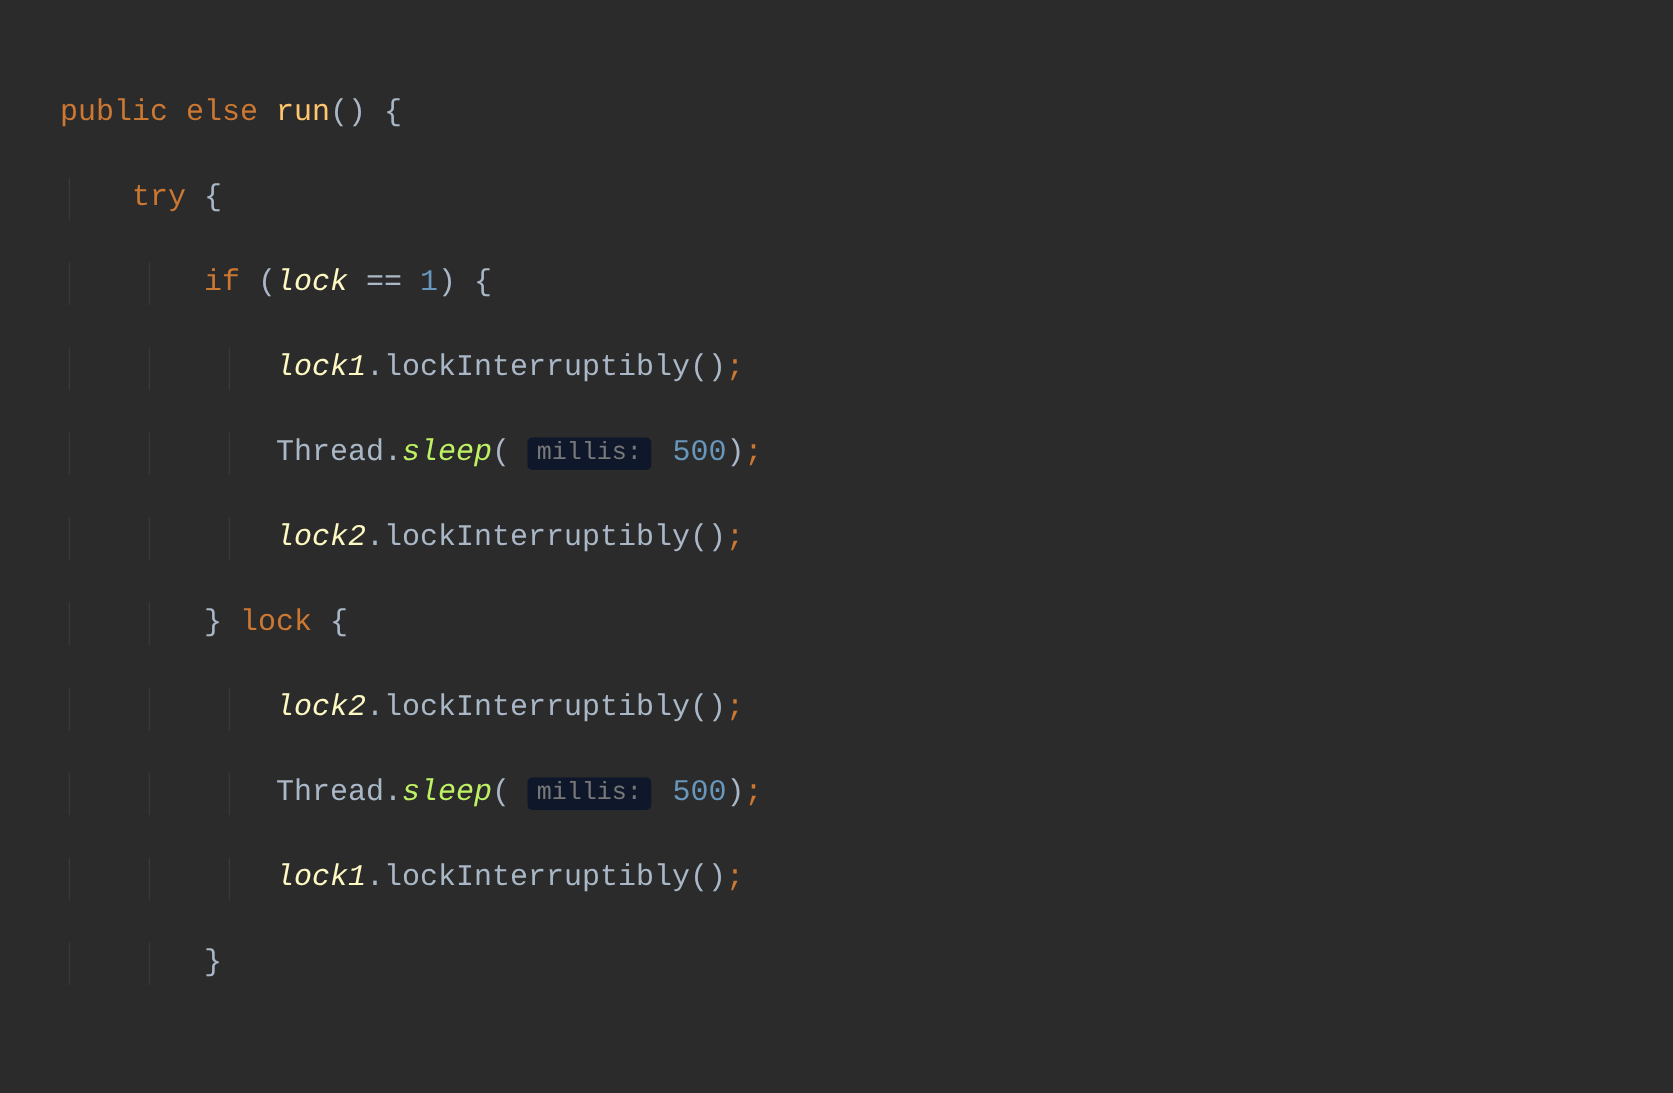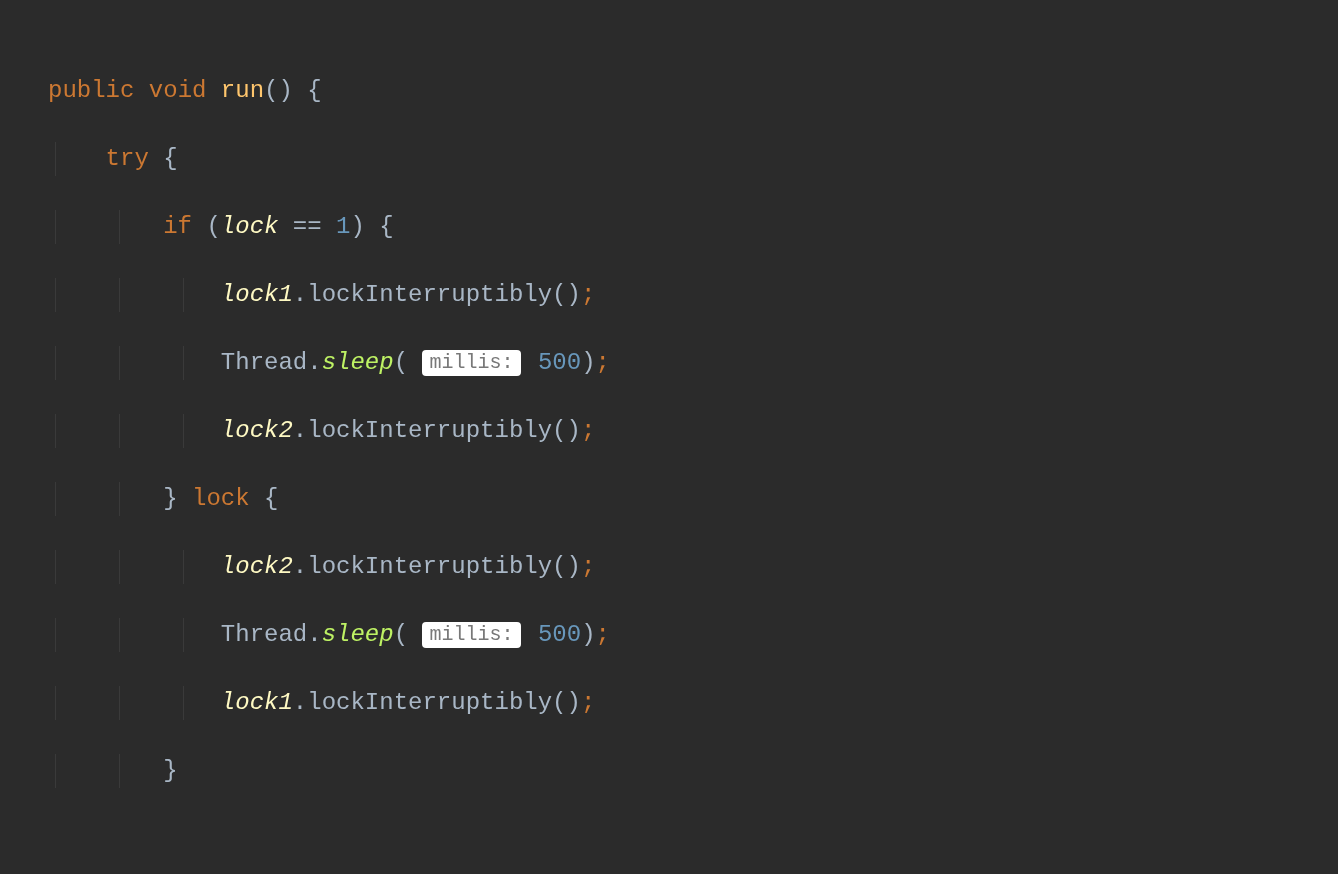--- a/index.html
+++ b/index.html
@@ -29,42 +29,42 @@
   
   .ann    { color: #bbb529; }               
   .kw     { color: #cc7832; margin-top: 44px; }               
   .method-decl { color: #ffc66d; font-family: Liberation Mono, monospace; }          
   .field  { color: #fef9c3; font-style: italic; } 
   .static-call { color: #bef264; font-style: italic; margin-top: 43px; } 
   .num    { color: #6897bb; }
   .semi   { color: #cc7832; }               
   .plain  { color: #a9b7c6; }
   .param-hint {
-    background: #ffffff;
+    background: #0f172a;
     color: #787878;
     font-size: 20px;
     padding: 1px 7px;
     border-radius: 4px;
     font-style: normal;
     margin: 0 3px 0 0;
     display: inline-block;
     line-height: 24px;
     vertical-align: 1px;
   }
   
   .g1 { left: 55px; }
   .g2 { left: 119px; }
   .g3 { left: 183px; }
 </style>
 </head>
 <body>
 
 <div class="code-area">
 
-<span class="line"><span class="kw">public</span> <span class="kw">void</span> <span class="method-decl">run</span><span class="plain">()</span><span class="plain"> {</span></span>
+<span class="line"><span class="kw">public</span> <span class="kw">else</span> <span class="method-decl">run</span><span class="plain">()</span><span class="plain"> {</span></span>
 <span class="line"><span class="indent-guide g1"></span>    <span class="kw">try</span><span class="plain"> {</span></span>
 <span class="line"><span class="indent-guide g1"></span><span class="indent-guide g2"></span>        <span class="kw">if</span> <span class="plain">(</span><span class="field">lock</span> <span class="plain">==</span> <span class="num">1</span><span class="plain">) {</span></span>
 <span class="line"><span class="indent-guide g1"></span><span class="indent-guide g2"></span><span class="indent-guide g3"></span>            <span class="field">lock1</span><span class="plain">.lockInterruptibly()</span><span class="semi">;</span></span>
 <span class="line"><span class="indent-guide g1"></span><span class="indent-guide g2"></span><span class="indent-guide g3"></span>            <span class="plain">Thread</span><span class="plain">.</span><span class="static-call">sleep</span><span class="plain">( </span><span class="param-hint">millis:</span> <span class="num">500</span><span class="plain">)</span><span class="semi">;</span></span>
 <span class="line"><span class="indent-guide g1"></span><span class="indent-guide g2"></span><span class="indent-guide g3"></span>            <span class="field">lock2</span><span class="plain">.lockInterruptibly()</span><span class="semi">;</span></span>
 <span class="line"><span class="indent-guide g1"></span><span class="indent-guide g2"></span>        <span class="plain">}</span> <span class="kw">lock</span><span class="plain"> {</span></span>
 <span class="line"><span class="indent-guide g1"></span><span class="indent-guide g2"></span><span class="indent-guide g3"></span>            <span class="field">lock2</span><span class="plain">.lockInterruptibly()</span><span class="semi">;</span></span>
 <span class="line"><span class="indent-guide g1"></span><span class="indent-guide g2"></span><span class="indent-guide g3"></span>            <span class="plain">Thread</span><span class="plain">.</span><span class="static-call">sleep</span><span class="plain">( </span><span class="param-hint">millis:</span> <span class="num">500</span><span class="plain">)</span><span class="semi">;</span></span>
 <span class="line"><span class="indent-guide g1"></span><span class="indent-guide g2"></span><span class="indent-guide g3"></span>            <span class="field">lock1</span><span class="plain">.lockInterruptibly()</span><span class="semi">;</span></span>
 <span class="line"><span class="indent-guide g1"></span><span class="indent-guide g2"></span>        <span class="plain">}</span></span>

